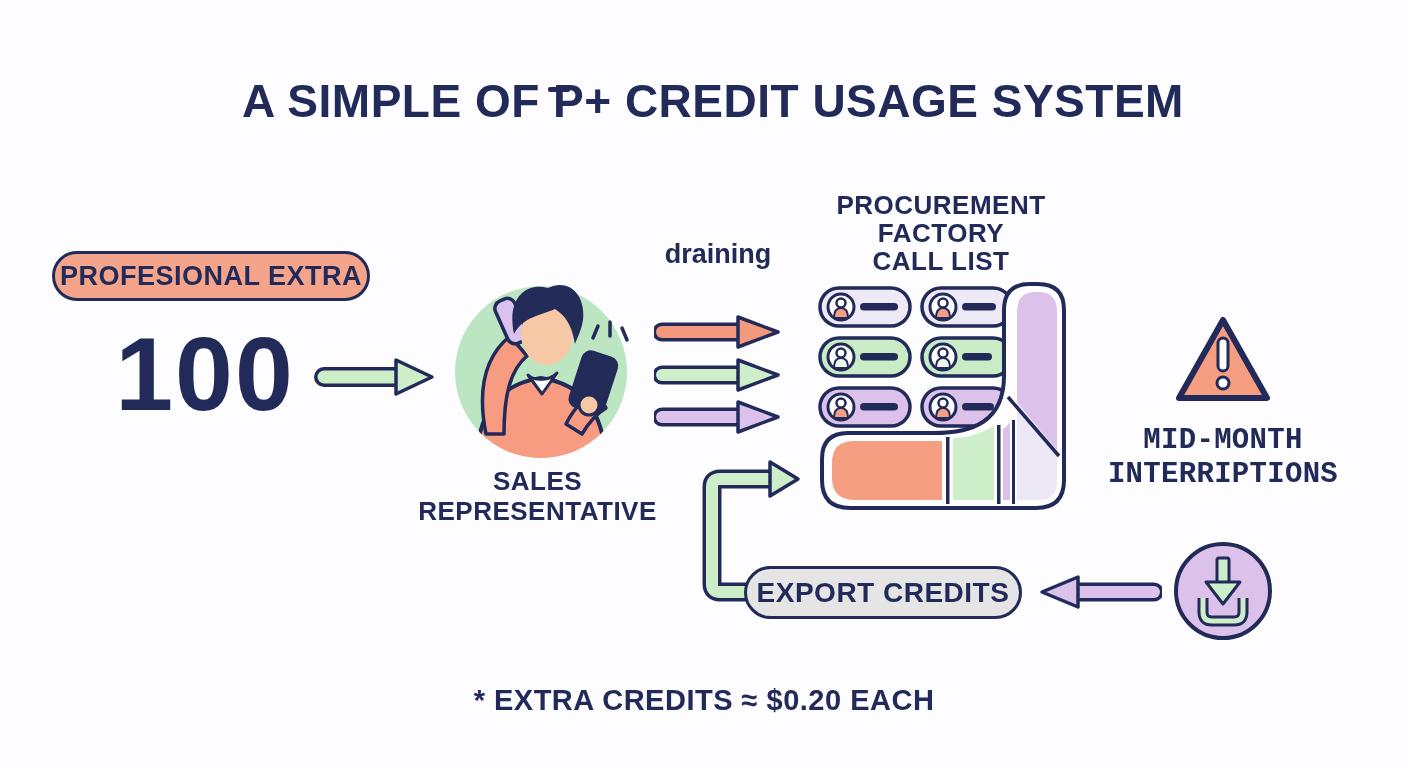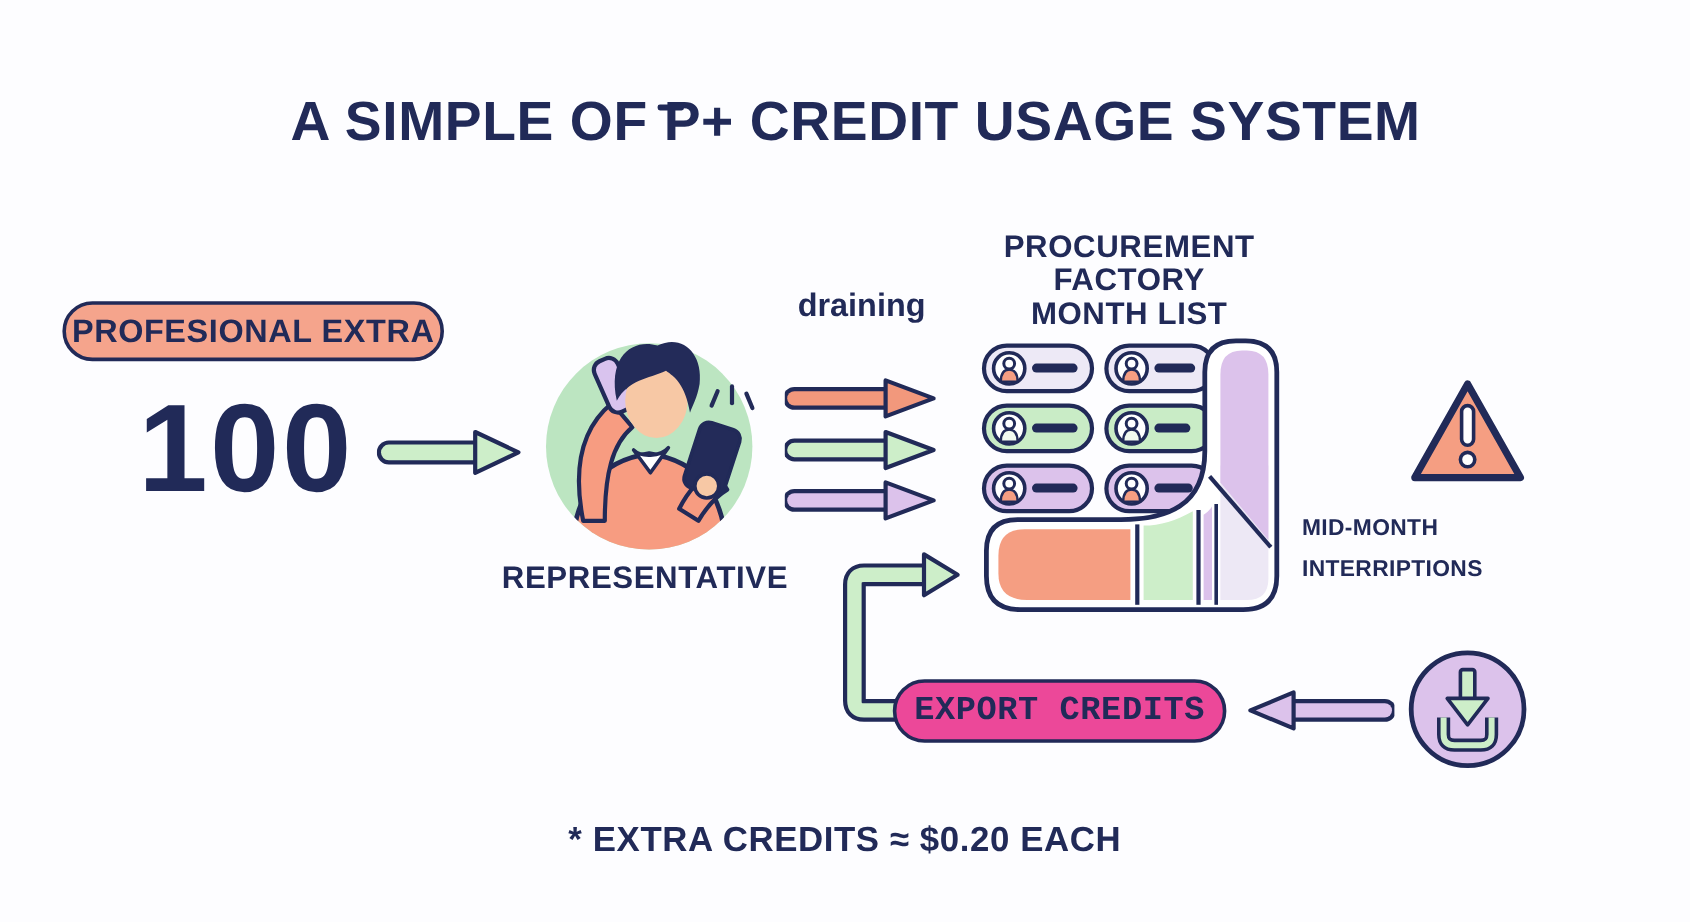--- a/index.html
+++ b/index.html
@@ -25,27 +25,27 @@
   }
   .credits-amount{left:60px;top:322px;width:290px;text-align:center;font-size:104px;letter-spacing:2px;line-height:104px;}
   .credits-unit{left:40px;top:432px;width:330px;text-align:center;font-size:27px;line-height:32px;letter-spacing:.5px;}
 
   
   .rep-label{left:400px;top:466px;width:275px;text-align:center;font-size:26px;line-height:30px;letter-spacing:.5px;}
   .drain-note{left:640px;top:238px;width:156px;text-align:center;font-size:27px;line-height:32px;font-weight:700;}
 
   .list-heading{left:810px;top:191px;width:262px;text-align:center;font-size:26px;line-height:28px;letter-spacing:.5px;}
 
-  .warn-label{left:1085px;top:424px;width:276px;text-align:left;font-size:19px;line-height:34px;letter-spacing:.3px;}
+  .warn-label{left:1085px;top:424px;width:276px;text-align:center;font-size:29px;line-height:34px;letter-spacing:.3px;font-family:Liberation Mono, monospace;}
 
   .export-badge{
     left:744px;top:566px;width:278px;height:53px;border-radius:27px;
-    background:#ec4899;border:3.5px solid #212A58;
+    background:#e5e5e5;border:3.5px solid #212A58;
     display:flex;align-items:center;justify-content:center;
-    font-size:28px;letter-spacing:.5px;box-sizing:border-box;font-family:Liberation Mono, monospace;
+    font-size:28px;letter-spacing:.5px;box-sizing:border-box;
   }
 
   .footnote{left:0;right:0;top:684px;text-align:center;font-size:29px;letter-spacing:.5px;}
 </style>
 </head>
 <body>
 
 <div id="stage">
 
   <div class="abs title">
@@ -87,20 +87,21 @@
     </g>
     <circle cx="141" cy="133" r="10" fill="#F7C8A5" stroke="#212A58" stroke-width="3"></circle>
     <g stroke="#232B59" stroke-width="3.5" stroke-linecap="round">
       <line x1="150" y1="54" x2="145" y2="66"></line>
       <line x1="162" y1="50" x2="162" y2="64"></line>
       <line x1="174" y1="56" x2="179" y2="68"></line>
     </g>
   </svg>
 
   <div class="abs rep-label">
+    <div>SALES</div>
     <div>REPRESENTATIVE</div>
   </div>
 
   <div class="abs drain-note">
     <div>draining</div>
   </div>
 
   <svg class="abs" style="left:654px;top:314px;" width="132" height="36" viewBox="0 0 132 36">
     <path d="M8,18 L86,18" stroke="#212A58" stroke-width="19" stroke-linecap="round" fill="none"></path>
     <path d="M8,18 L86,18" stroke="#F2987C" stroke-width="12" stroke-linecap="round" fill="none"></path>
@@ -113,21 +114,21 @@
   </svg>
   <svg class="abs" style="left:654px;top:399px;" width="132" height="36" viewBox="0 0 132 36">
     <path d="M8,18 L86,18" stroke="#212A58" stroke-width="19" stroke-linecap="round" fill="none"></path>
     <path d="M8,18 L86,18" stroke="#DCC2EB" stroke-width="12" stroke-linecap="round" fill="none"></path>
     <polygon points="84,3 124,18 84,33" fill="#DCC2EB" stroke="#212A58" stroke-width="3.5" stroke-linejoin="round"></polygon>
   </svg>
 
   <div class="abs list-heading">
     <div>PROCUREMENT</div>
     <div>FACTORY</div>
-    <div>MONTH LIST</div>
+    <div>CALL LIST</div>
   </div>
 
   <svg class="abs" style="left:812px;top:278px;" width="258" height="242" viewBox="0 0 258 242">
 
     <g>
 
       <g>
         <rect x="8" y="10" width="90" height="38" rx="19" fill="#EDE9F6" stroke="#212A58" stroke-width="3.5"></rect>
         <circle cx="29" cy="29" r="13" fill="#ffffff" stroke="#212A58" stroke-width="3"></circle>
         <path d="M22,40 C22,32 25,30 29,30 C33,30 36,32 36,40 Z" fill="#F59E82" stroke="#212A58" stroke-width="2"></path>

